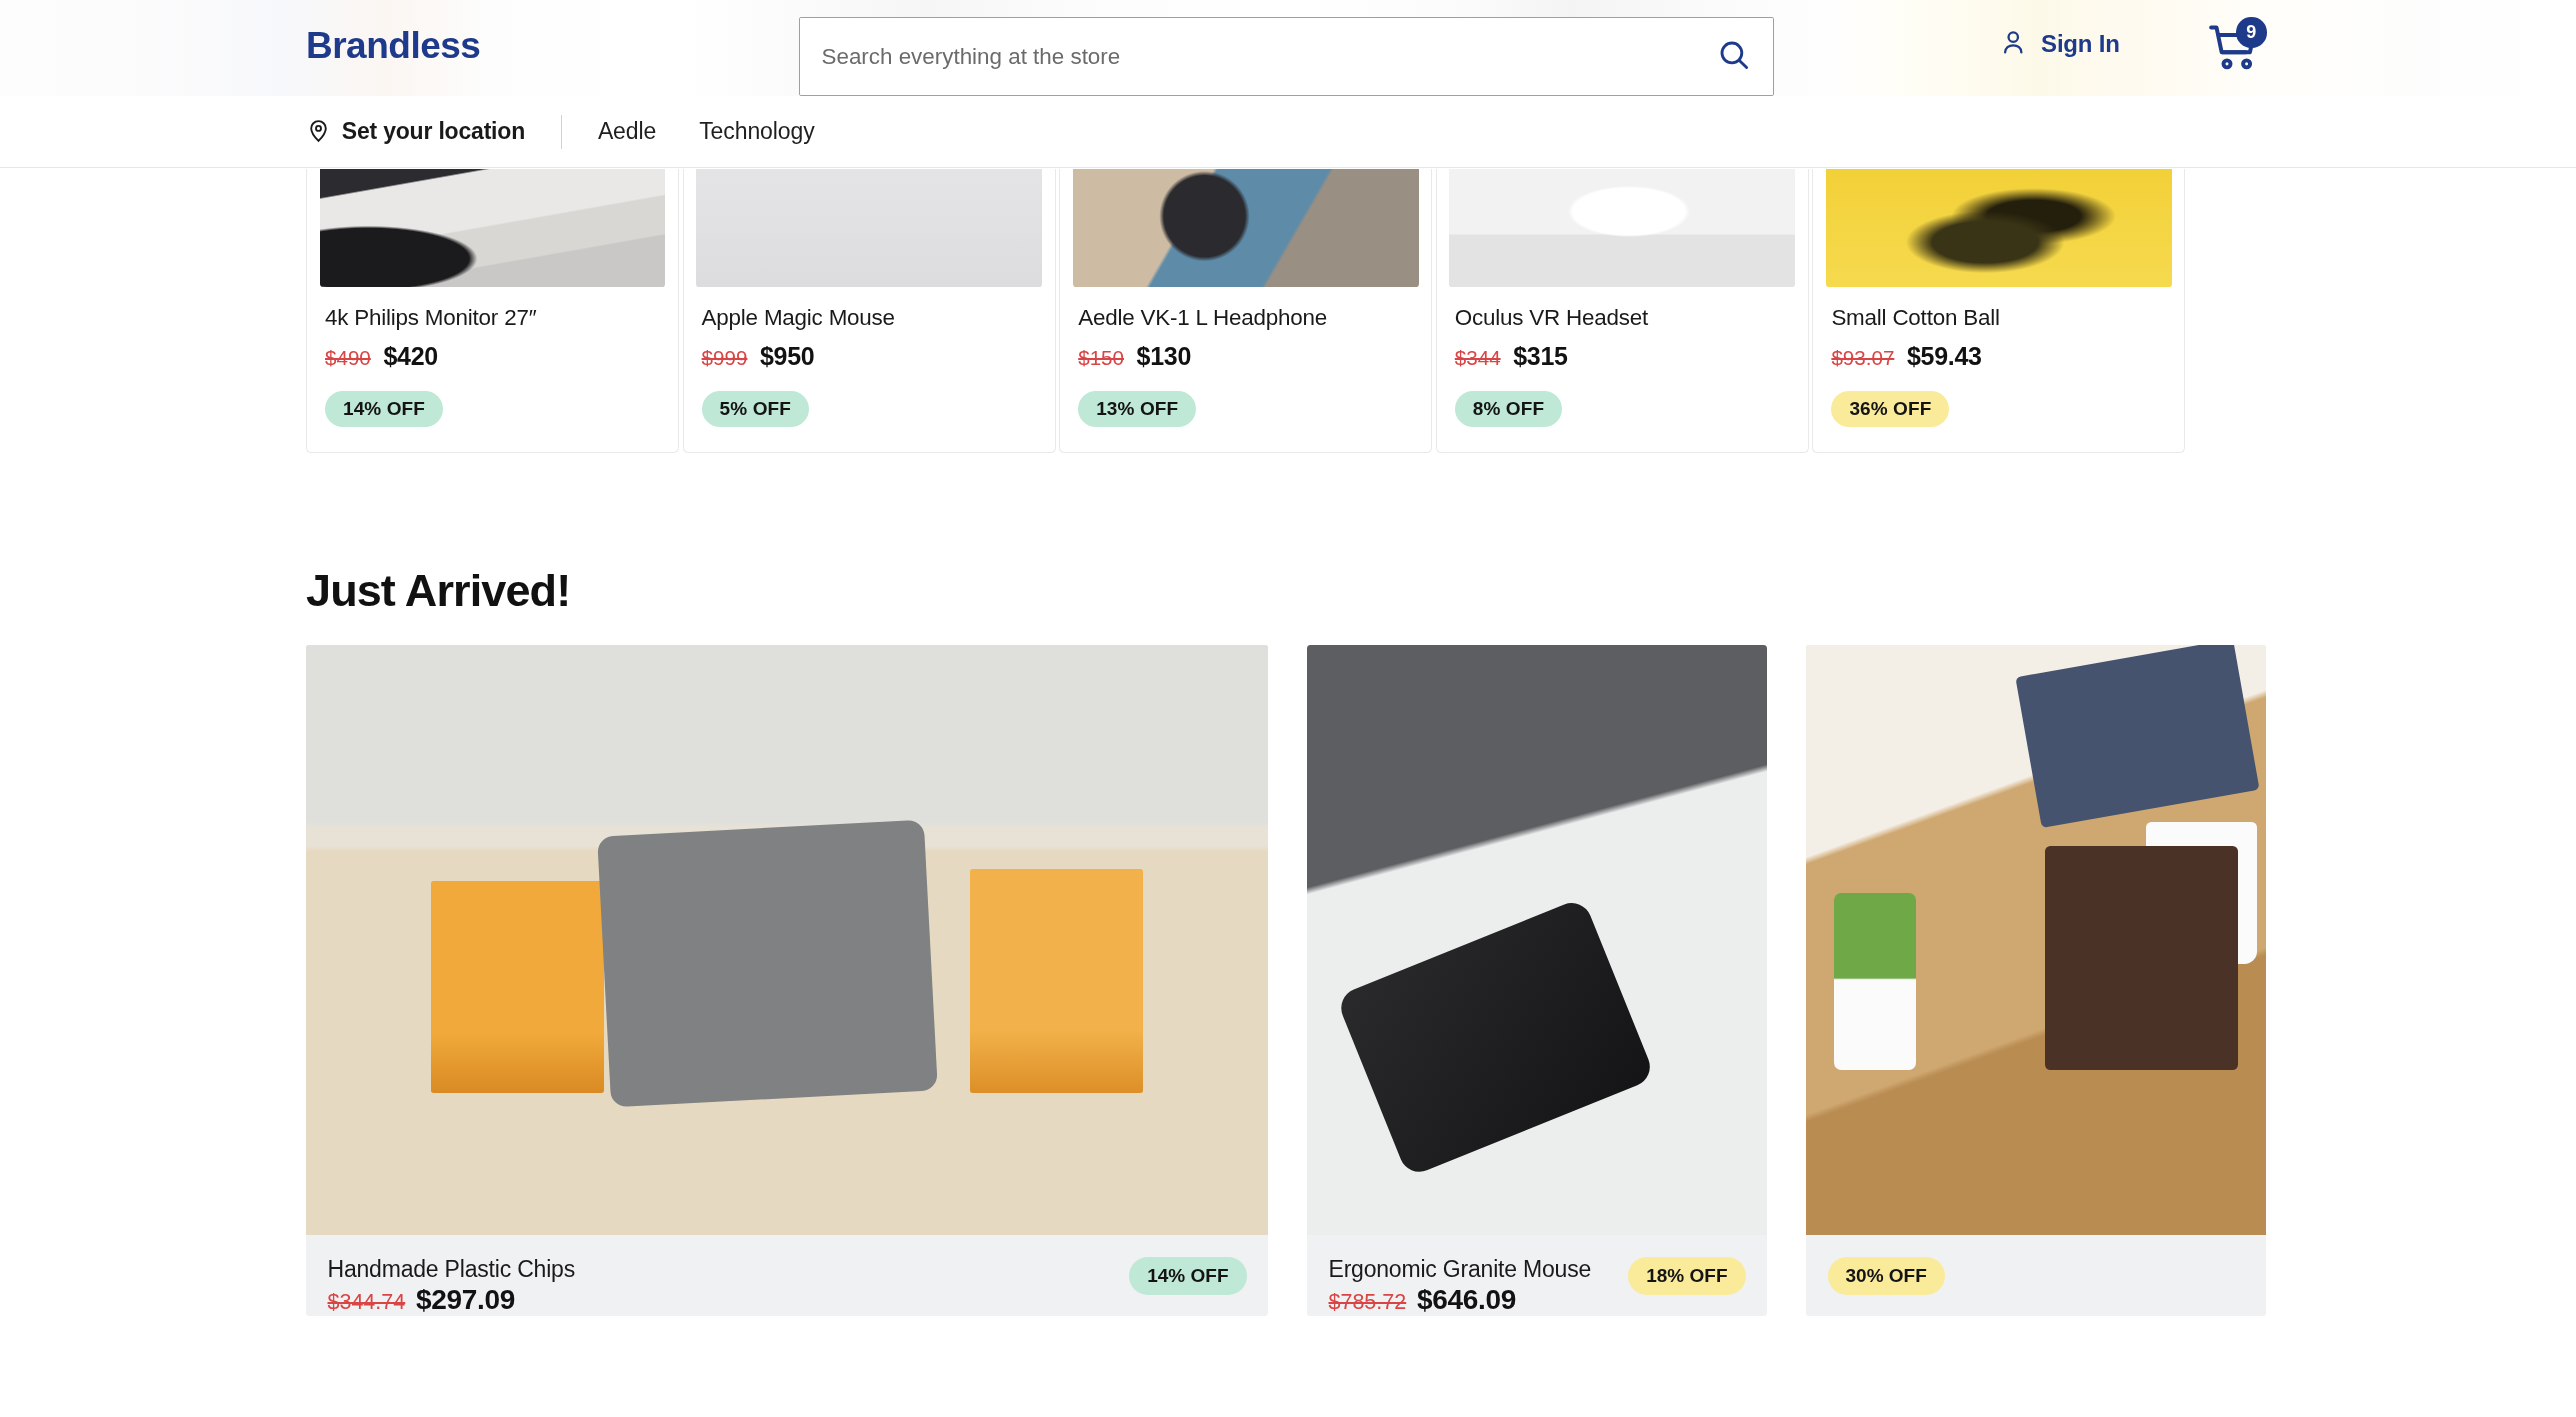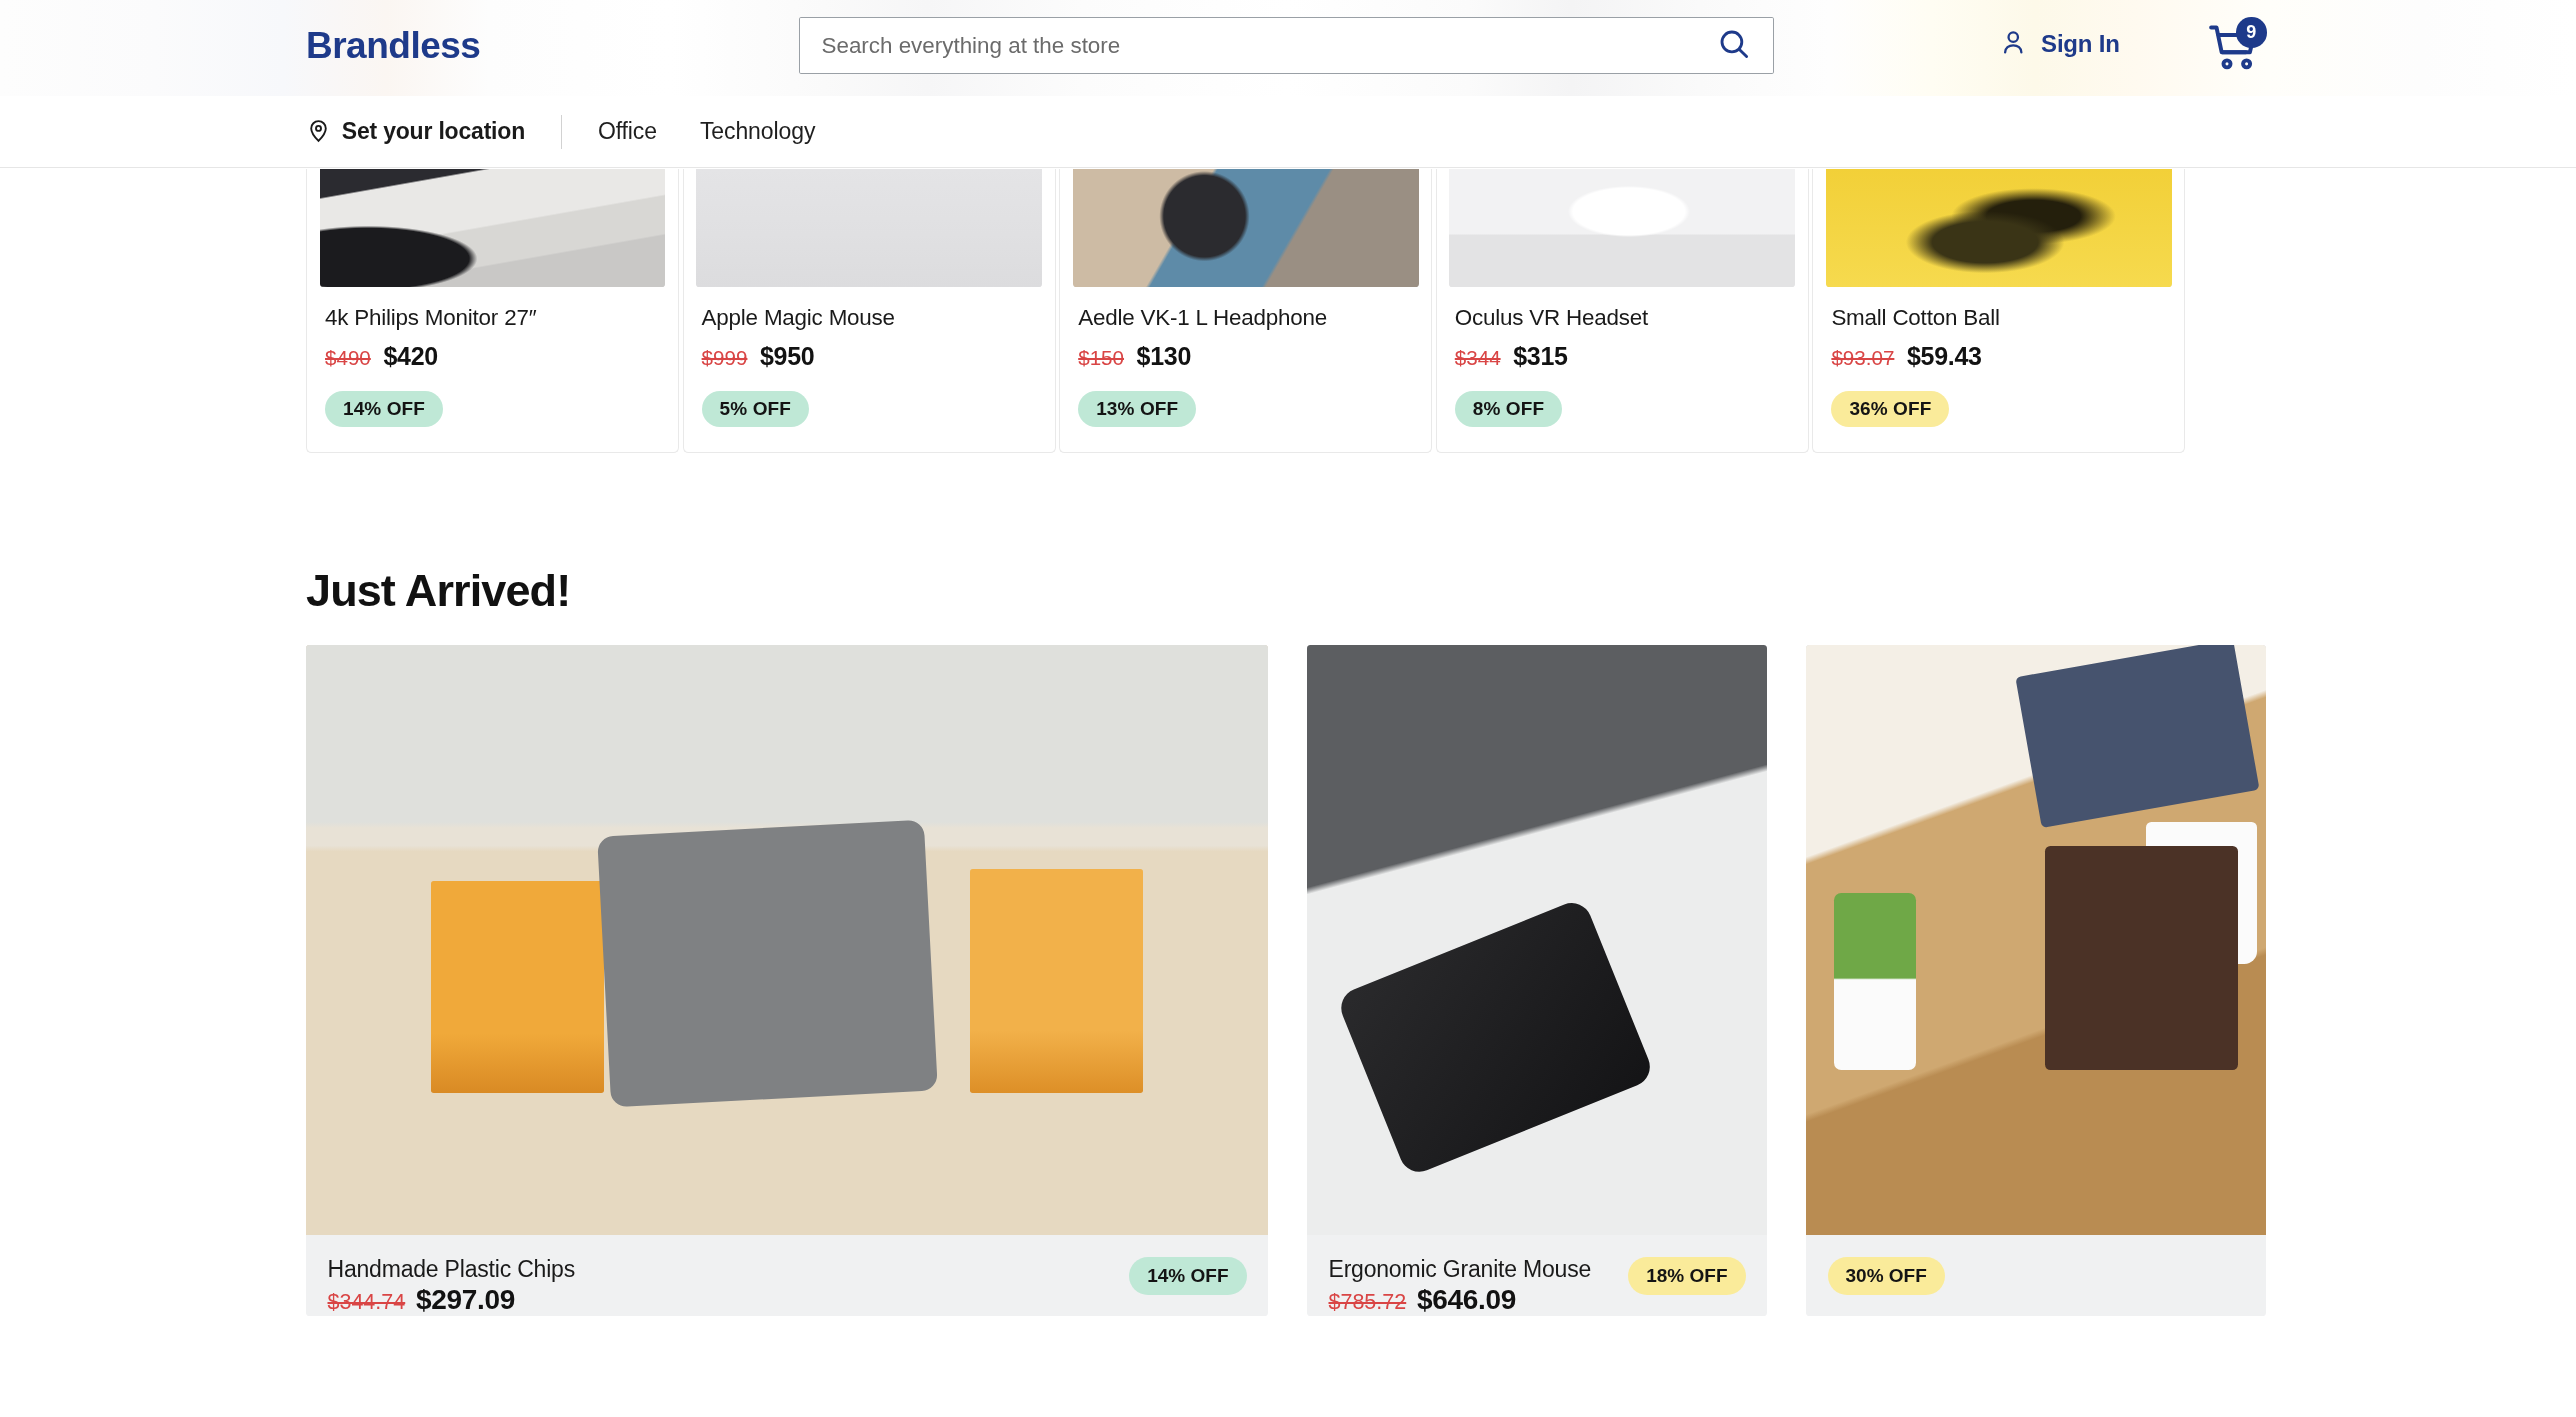--- a/index.html
+++ b/index.html
@@ -59,21 +59,21 @@
     letter-spacing: -0.5px;
     color: #1e3a8a;
     font-family: "Liberation Sans", sans-serif;
   }
 
   .search-wrap {
     position: absolute;
     left: 799px;
     top: 17px;
     width: 975px;
-    height: 57px;
+    height: 79px;
     background: #ffffff;
     border: 0.9px solid #9aa0a6;
     border-radius: 1.8px;
     display: flex;
     align-items: center;
   }
 
   .search-input {
     flex: 1;
     height: 100%;
@@ -486,21 +486,21 @@
         <svg width="25" height="25" viewBox="0 0 24 24" fill="none" stroke="#1a1a1a" stroke-width="1.8">
           <path d="M12 22s7-7.1 7-12A7 7 0 0 0 5 10c0 4.9 7 12 7 12z"></path>
           <circle cx="12" cy="10" r="2.4"></circle>
         </svg>
       </span>
       <span class="loc-label">Set your location</span>
     </div>
 
     <div class="subnav-div"></div>
 
-    <a class="subnav-link">Office</a>
+    <a class="subnav-link">Aedle</a>
     <a class="subnav-link">Technology</a>
   </div>
 
   <div class="deals-row">
 
     <div class="deal-card">
       <div class="deal-thumb">
           <div class="ph img-monitor"></div>
         </div>
       <div class="deal-body">

